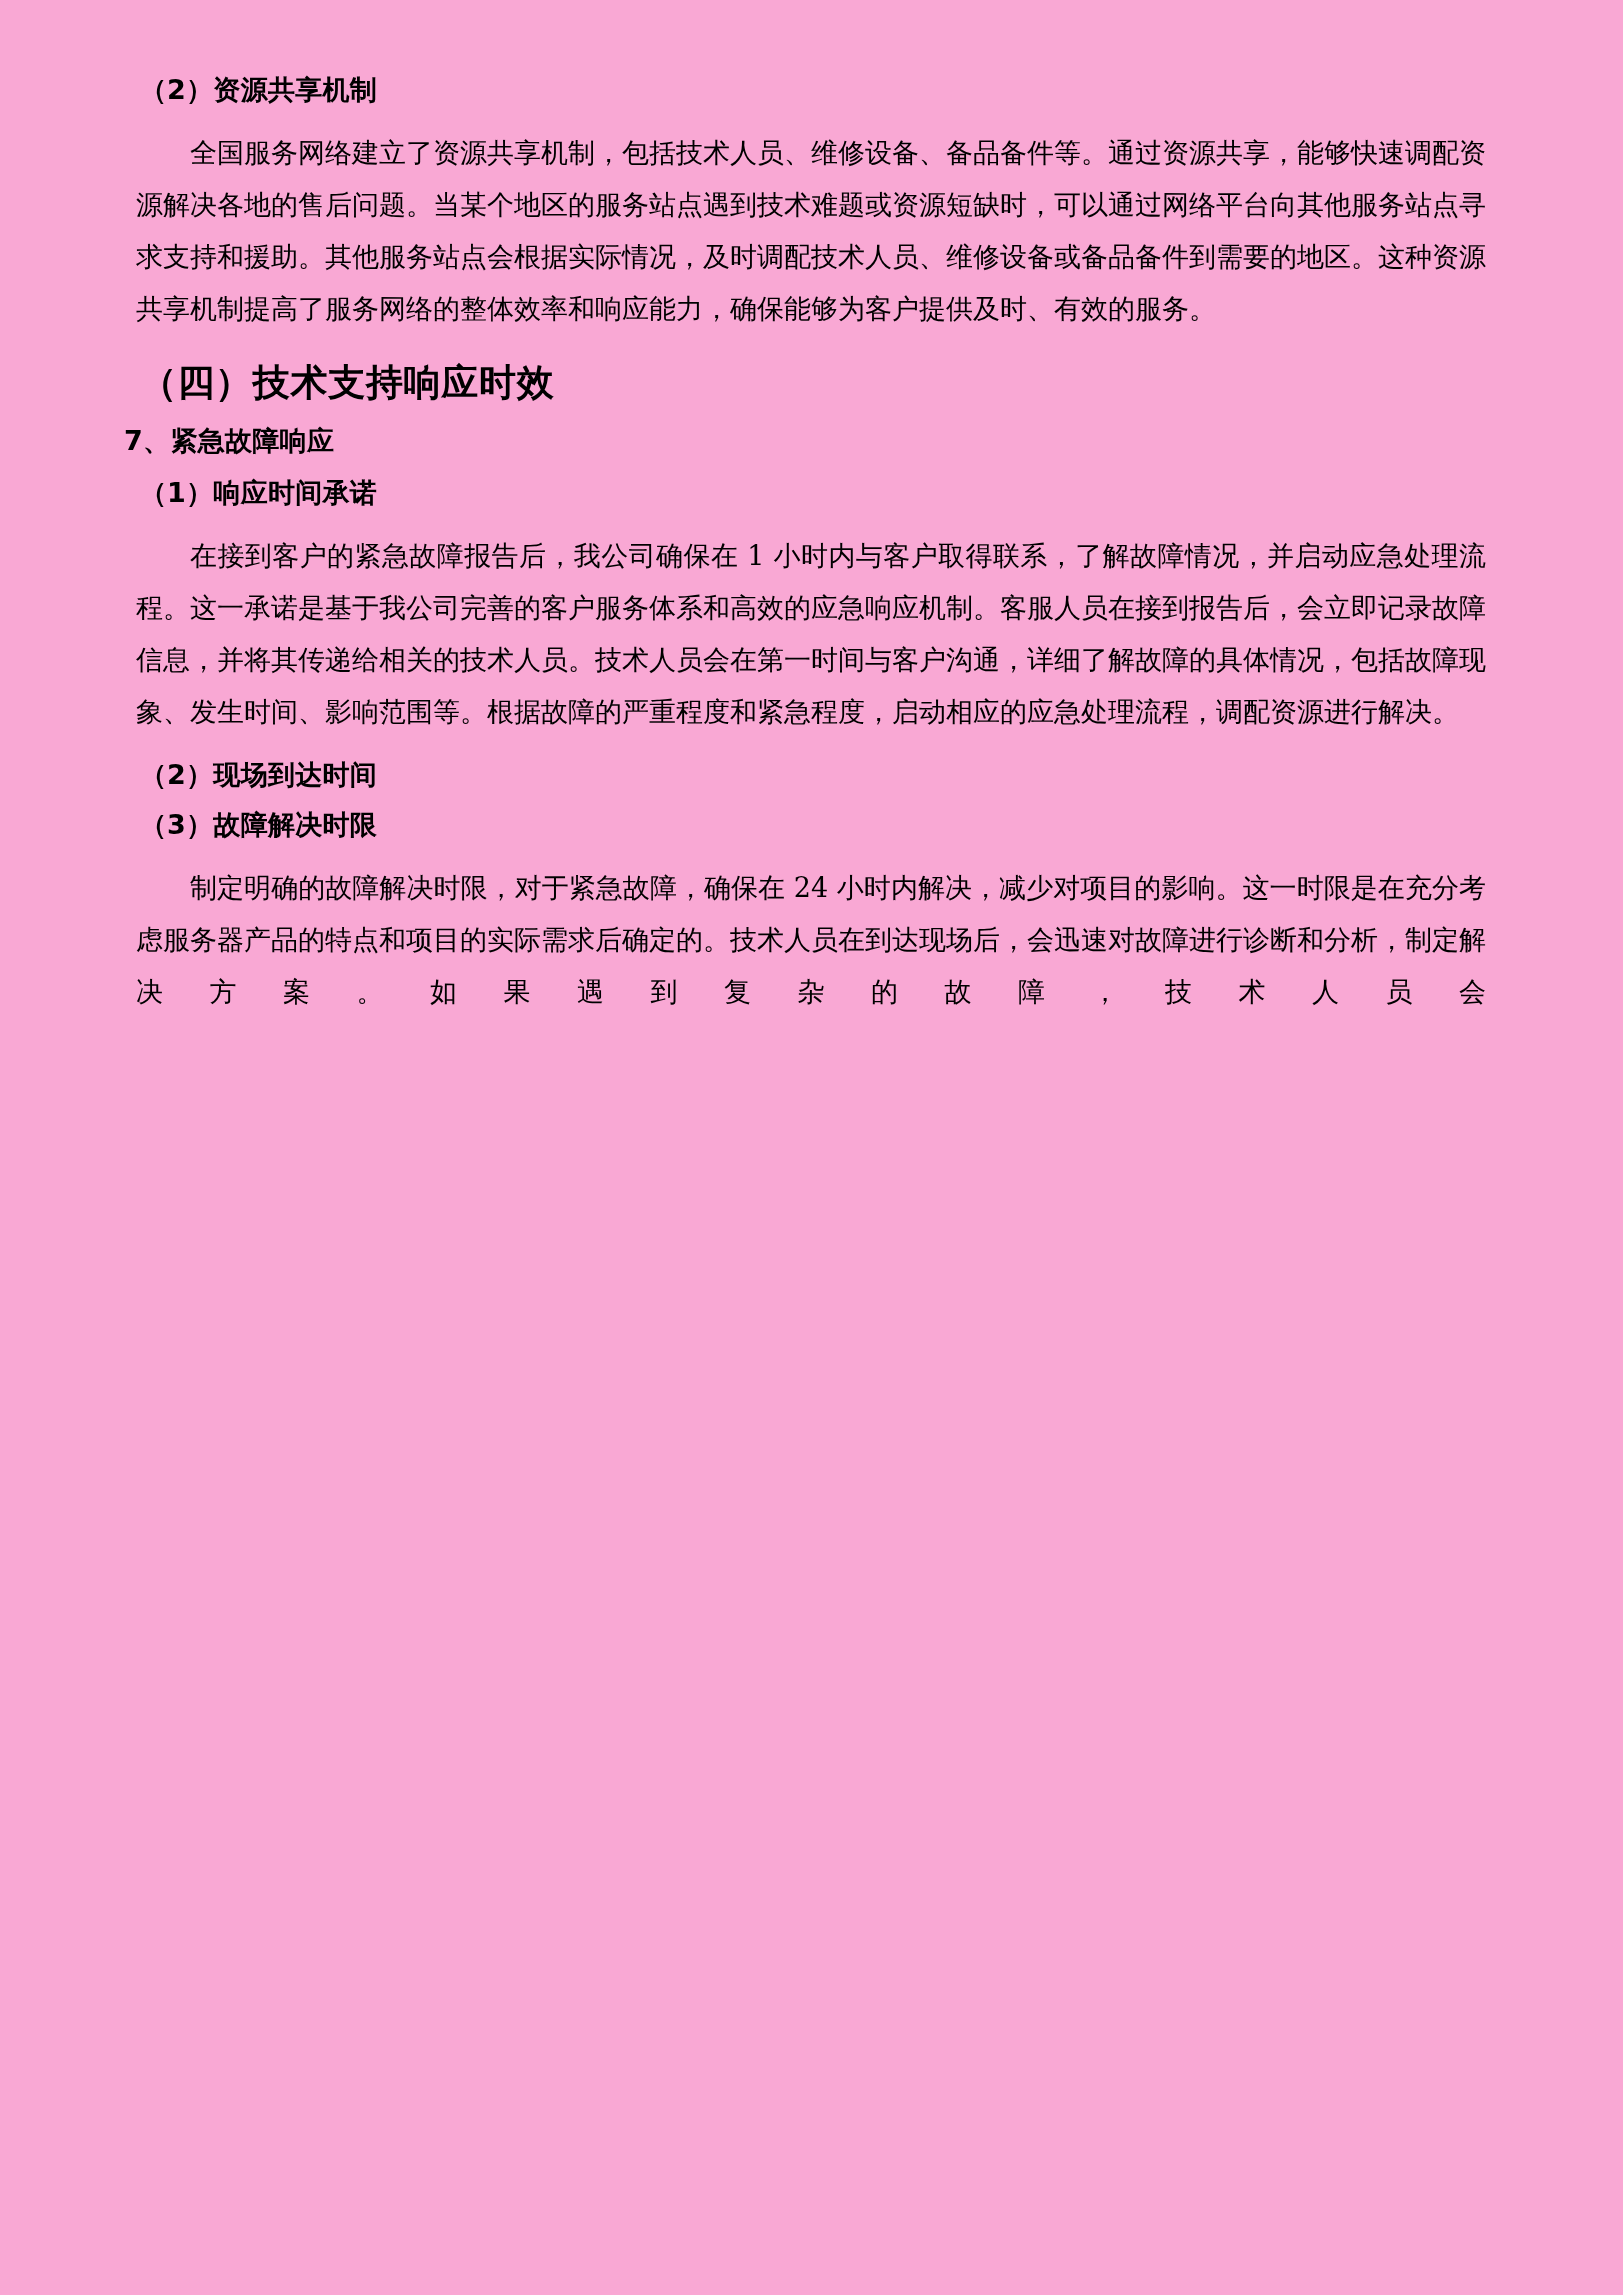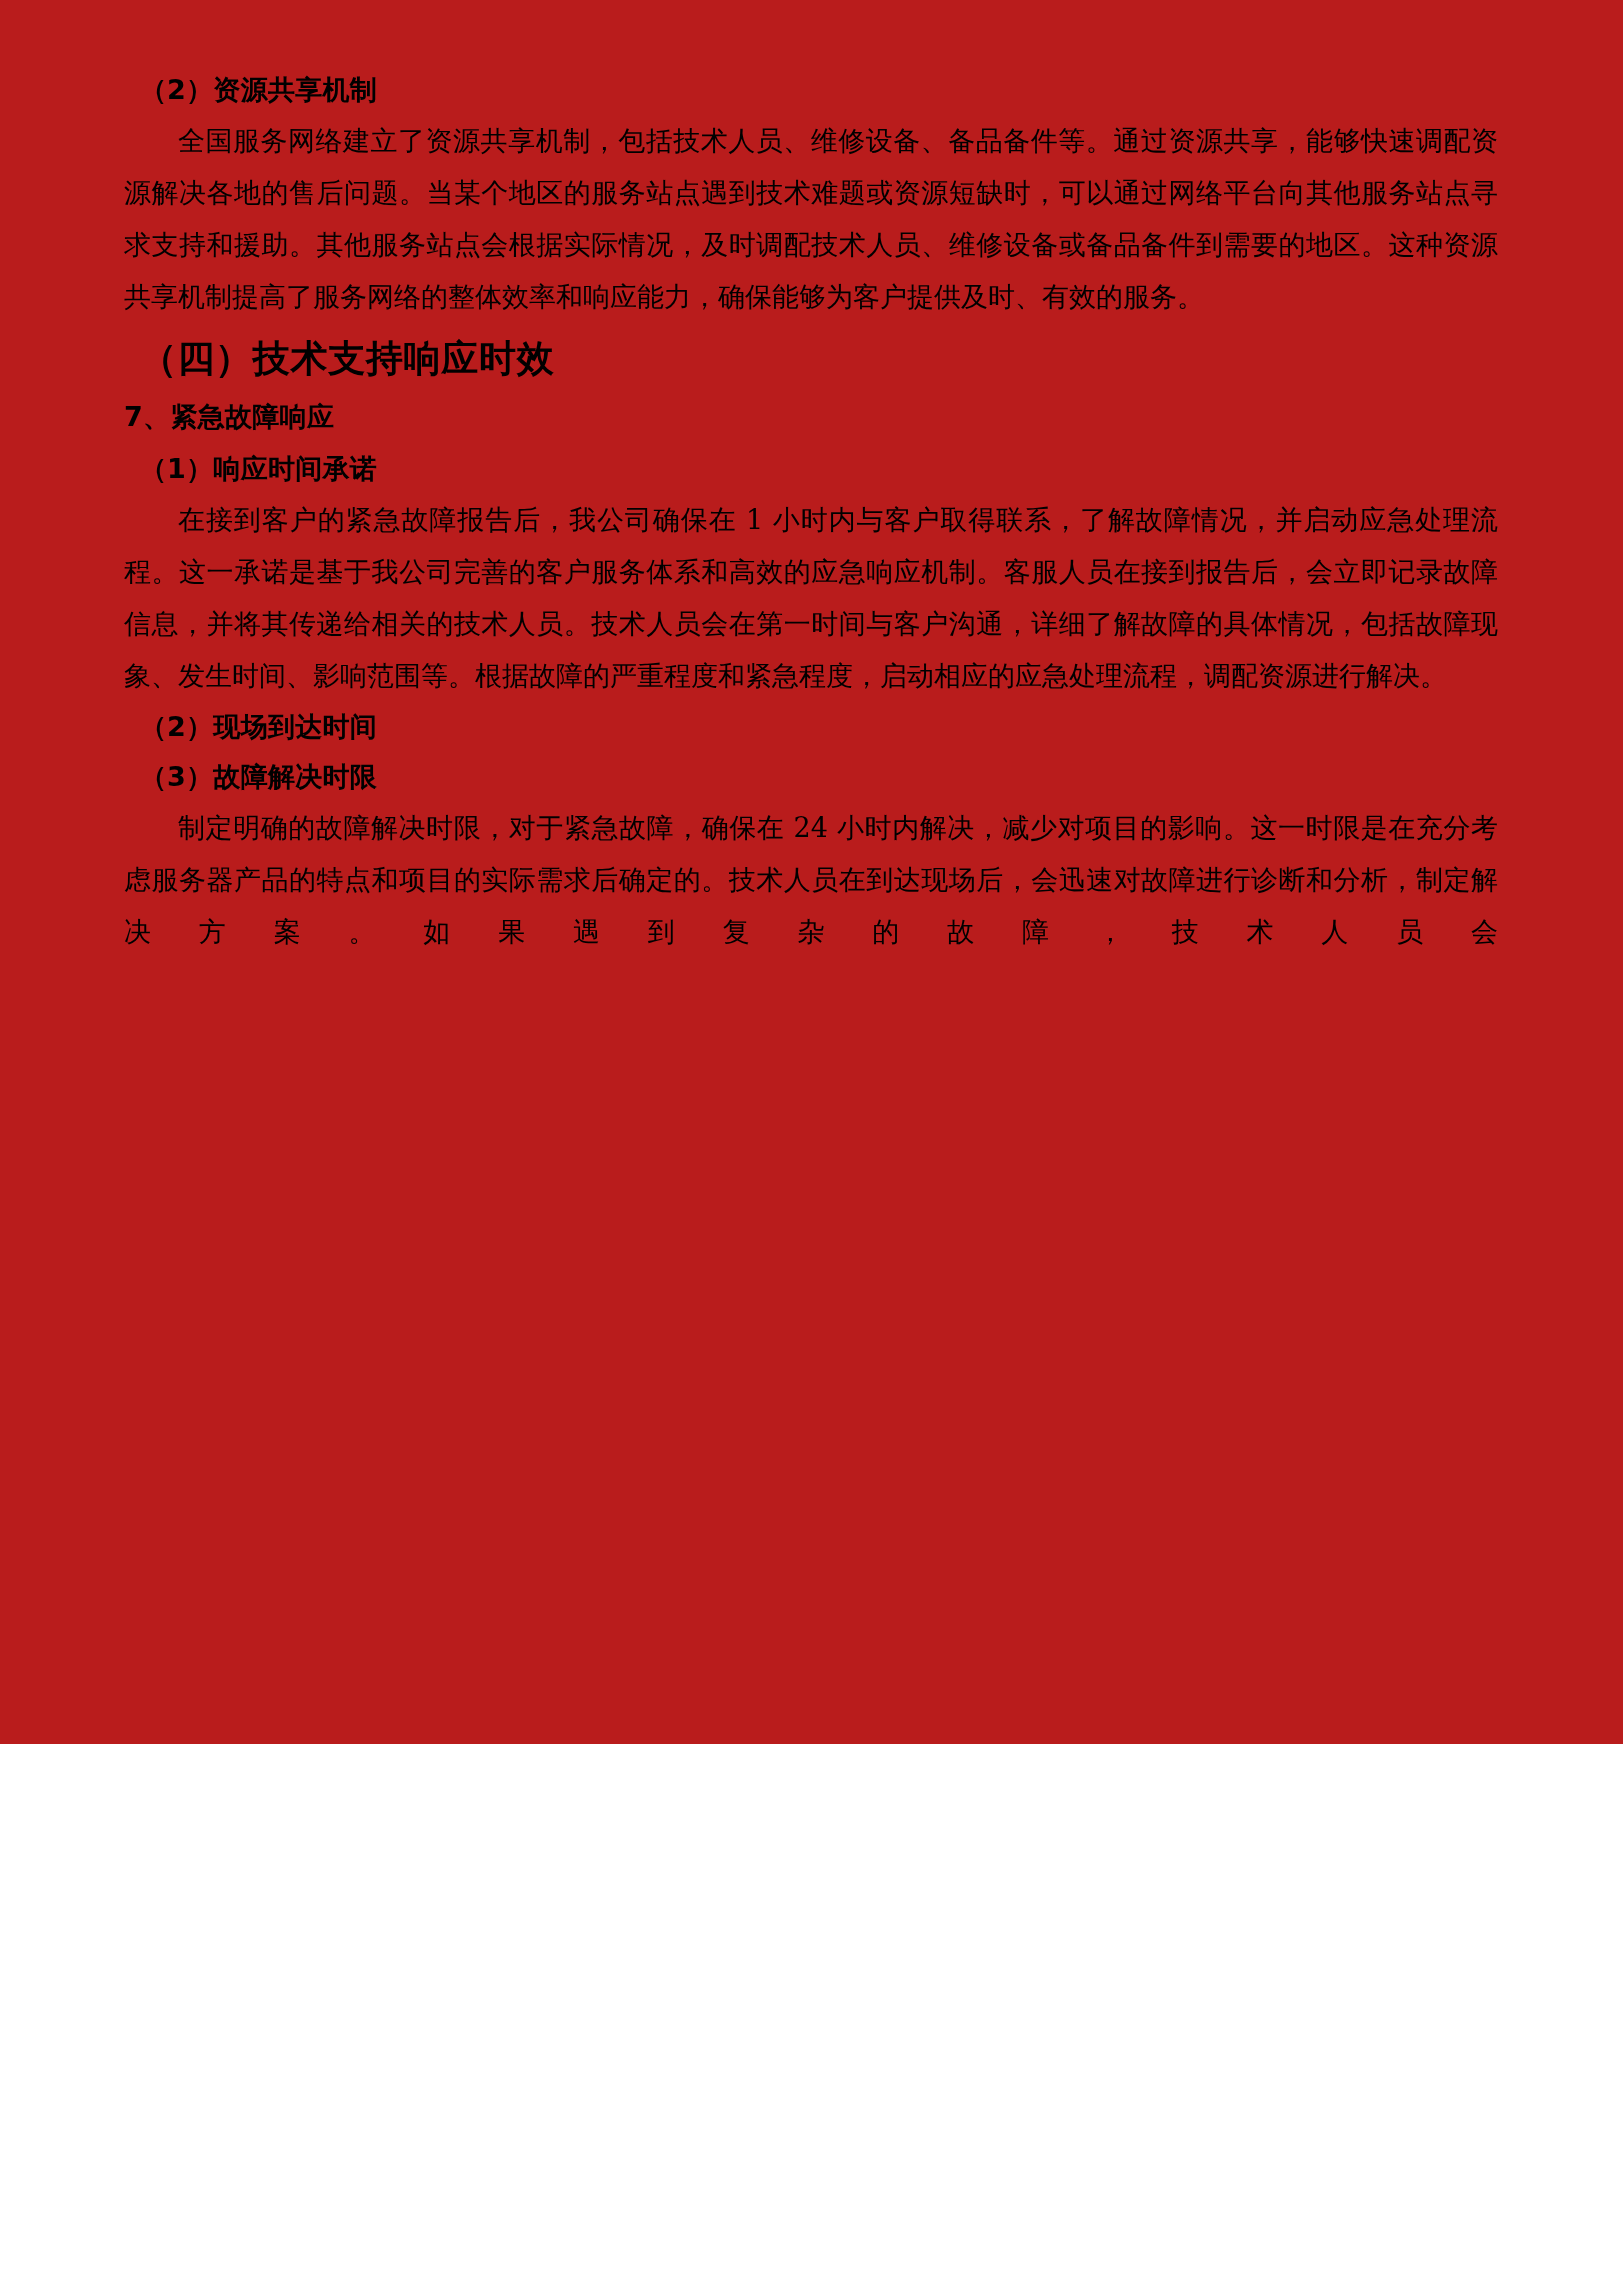--- a/index.html
+++ b/index.html
@@ -3,22 +3,22 @@
 <meta charset="utf-8">
 <style>
   html, body {
     margin: 0;
     padding: 0;
     background: #ffffff;
   }
   .page {
     position: relative;
     width: 1623px;
-    height: 1744px;
-    background: #b91c1c;
+    height: 2295px;
+    background: #f9a8d4;
     margin: 0 auto;
     overflow: hidden;
     box-sizing: border-box;
   }
   .content {
     position: absolute;
     left: 124px;
     top: 65px;
     width: 1374px;
   }
@@ -55,21 +55,21 @@
     letter-spacing: 0.3px;
     margin: 0;
     padding: 0;
     white-space: pre;
   }
   .para {
     font-family: "DejaVu Serif", "Liberation Serif", serif;
     font-size: 27px;
     line-height: 52px;
     color: #000000;
-    margin: 0;
+    margin: 12px;
     padding: 0;
     text-align: justify;
     text-align-last: left;
     text-indent: 54px;
     word-break: break-all;
     letter-spacing: 0px;
   }
   .para.last-justify {
     text-align-last: justify;
   }

